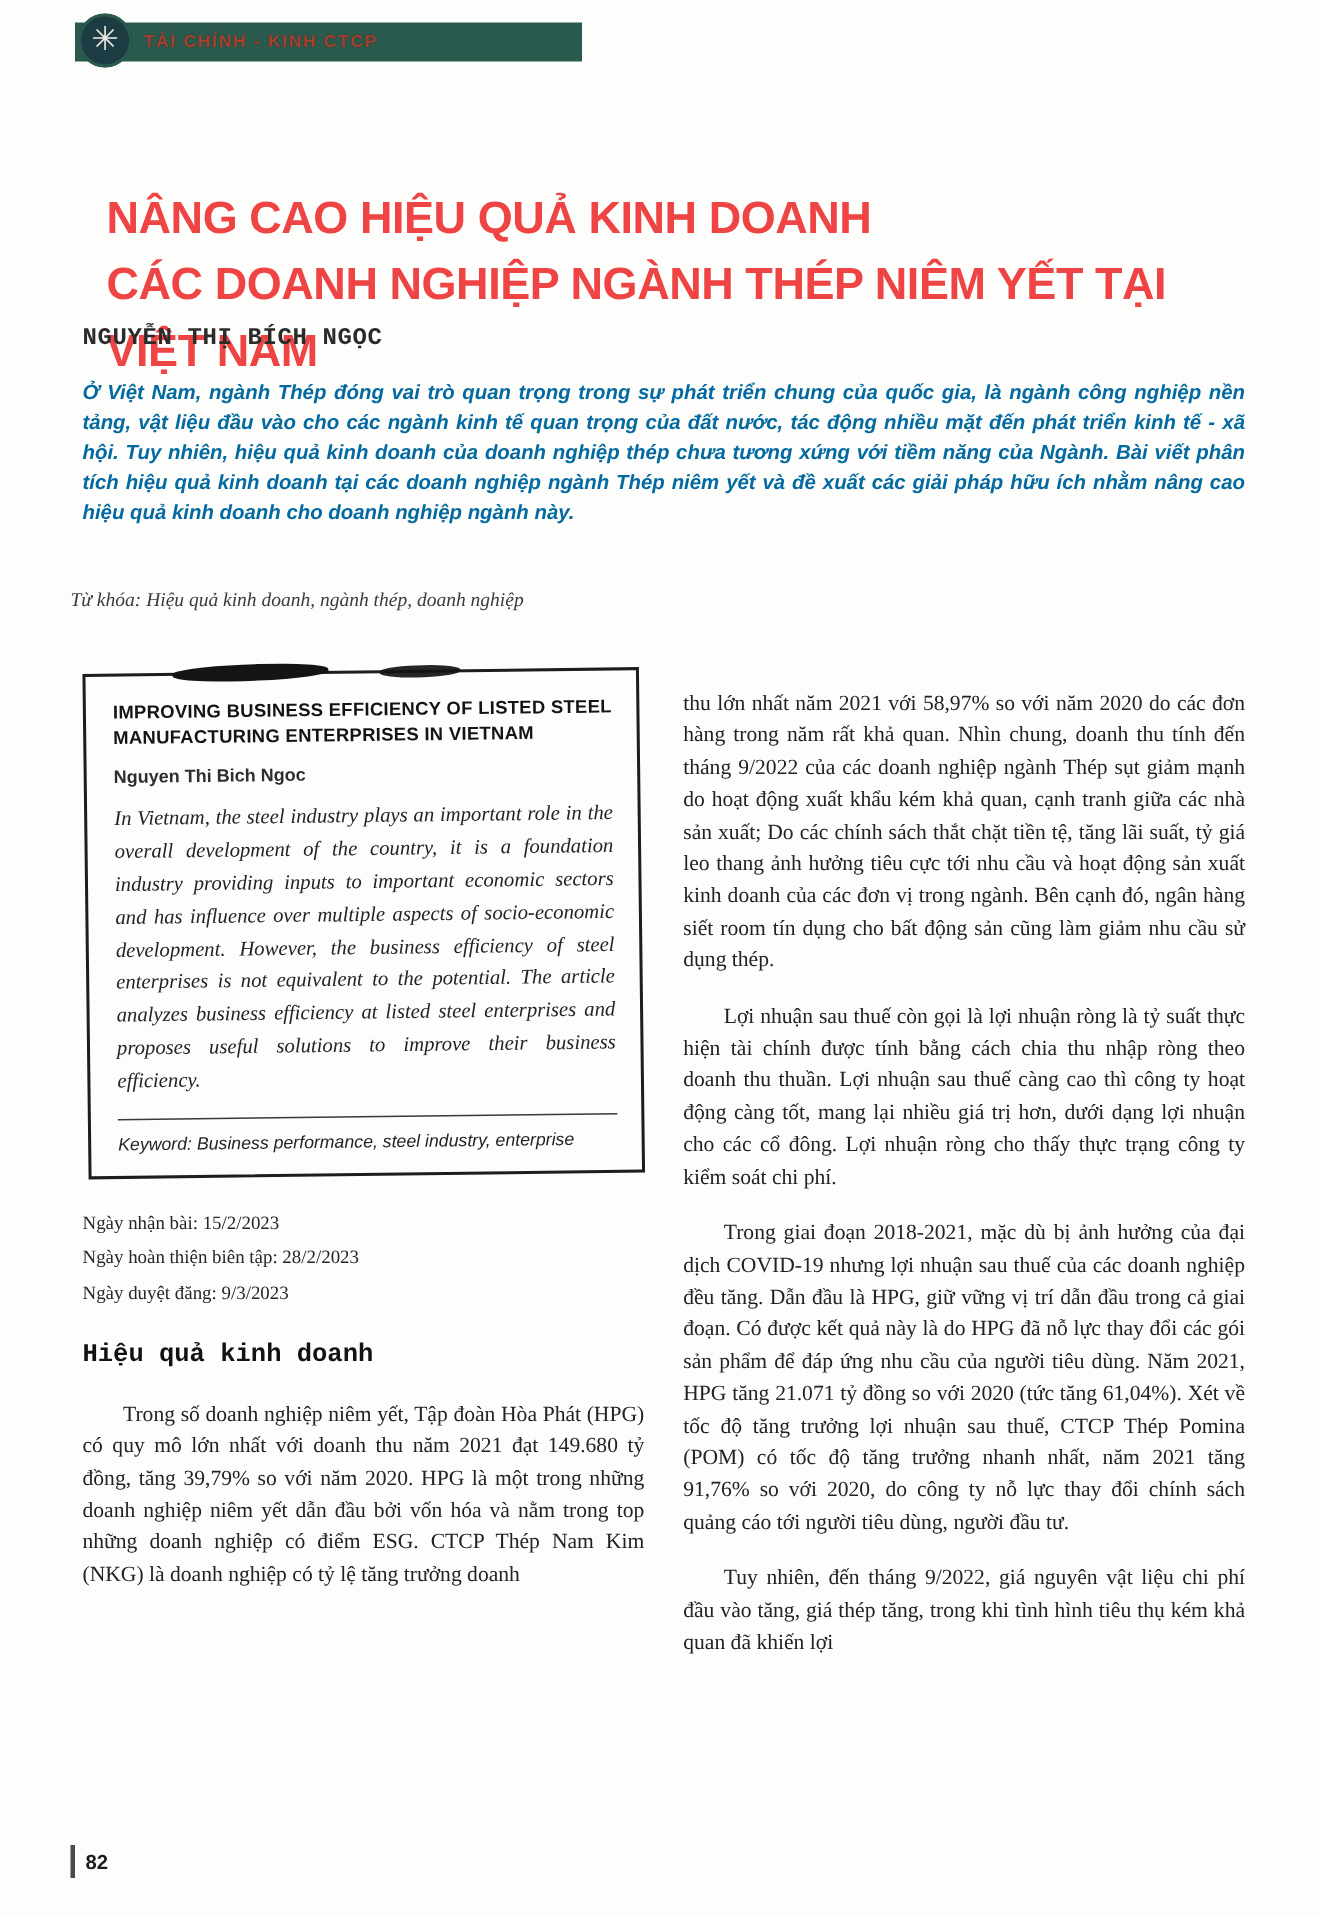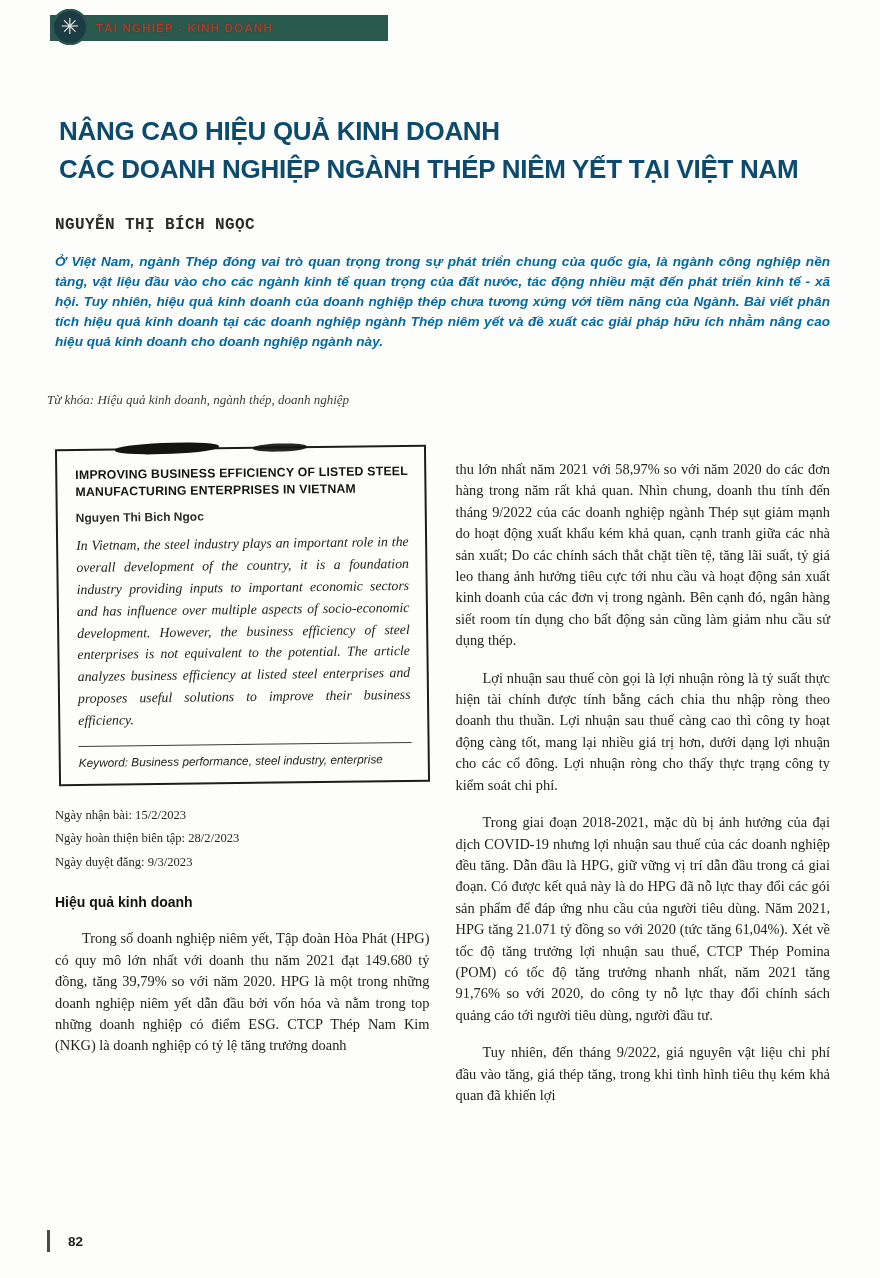--- a/index.html
+++ b/index.html
@@ -32,25 +32,25 @@
     margin-left:46px;
     font-family:"Liberation Sans","DejaVu Sans",sans-serif;
     font-weight:bold;font-size:11.5px;letter-spacing:1.2px;
     color:#a8402e;
     text-shadow:0 0 1px #3c2a20;
     white-space:nowrap;
   }
   
   .title{
     position:absolute;top:108px;left:55px;right:50px;
-    margin:4px;
-    font-family:"Liberation Sans","DejaVu Sans",sans-serif;
-    font-weight:bold;font-size:26px;line-height:1.48;
+    margin:16px;
+    font-family:"Liberation Sans","DejaVu Sans",sans-serif;
+    font-weight:bold;font-size:30px;line-height:1.48;
     letter-spacing:-0.3px;
-    color:#0c4a6e;
+    color:#ef4444;
   }
   .title span{display:block;}
   .author{
     position:absolute;top:216px;left:55px;
     font-family:Liberation Mono, monospace;
     font-weight:bold;font-size:16px;letter-spacing:.4px;
     color:#2b2b2b;
   }
   .abstract-vi{
     position:absolute;top:252px;left:55px;width:775px;
@@ -114,44 +114,44 @@
   }
   
   .dates{margin:0 0 20px 0;}
   .dates p{
     margin:0 0 4px 0;
     font-size:12.6px;line-height:1.55;color:#262626;
   }
   
   .sec-heading{
     margin:2px 0 10px 0;
-    font-family:Liberation Sans, sans-serif;
-    font-weight:bold;font-size:14px;line-height:1.45;
+    font-family:Liberation Mono, monospace;
+    font-weight:bold;font-size:17px;line-height:1.45;
     color:#121212;
   }
   .sec-heading span{display:block;}
   
   .pagenum{
     position:absolute;left:47px;bottom:26px;
-    display:flex;align-items:center;gap:18px;
+    display:flex;align-items:center;gap:7px;
   }
   .pagenum .bar{width:3px;height:22px;background:#4a4a4a;}
   .pagenum .num{
     font-family:"Liberation Sans","DejaVu Sans",sans-serif;
     font-weight:bold;font-size:13.5px;color:#1c1c1c;
   }
 </style>
 </head>
 <body>
 
 <div class="page">
 
   <div class="topbar">
     <span class="gear-icon">✳</span>
-    <span class="topbar-text">TÀI NGHIỆP - KINH DOANH</span>
+    <span class="topbar-text">TÀI CHÍNH - KINH CTCP</span>
   </div>
 
   <h1 class="title">
     <span>NÂNG CAO HIỆU QUẢ KINH DOANH</span>
     <span>CÁC DOANH NGHIỆP NGÀNH THÉP NIÊM YẾT TẠI VIỆT NAM</span>
   </h1>
 
   <div class="author">NGUYỄN THỊ BÍCH NGỌC</div>
 
   <p class="abstract-vi">Ở Việt Nam, ngành Thép đóng vai trò quan trọng trong sự phát triển chung của quốc gia, là ngành công nghiệp nền tảng, vật liệu đầu vào cho các ngành kinh tế quan trọng của đất nước, tác động nhiều mặt đến phát triển kinh tế - xã hội. Tuy nhiên, hiệu quả kinh doanh của doanh nghiệp thép chưa tương xứng với tiềm năng của Ngành. Bài viết phân tích hiệu quả kinh doanh tại các doanh nghiệp ngành Thép niêm yết và đề xuất các giải pháp hữu ích nhằm nâng cao hiệu quả kinh doanh cho doanh nghiệp ngành này.</p>

